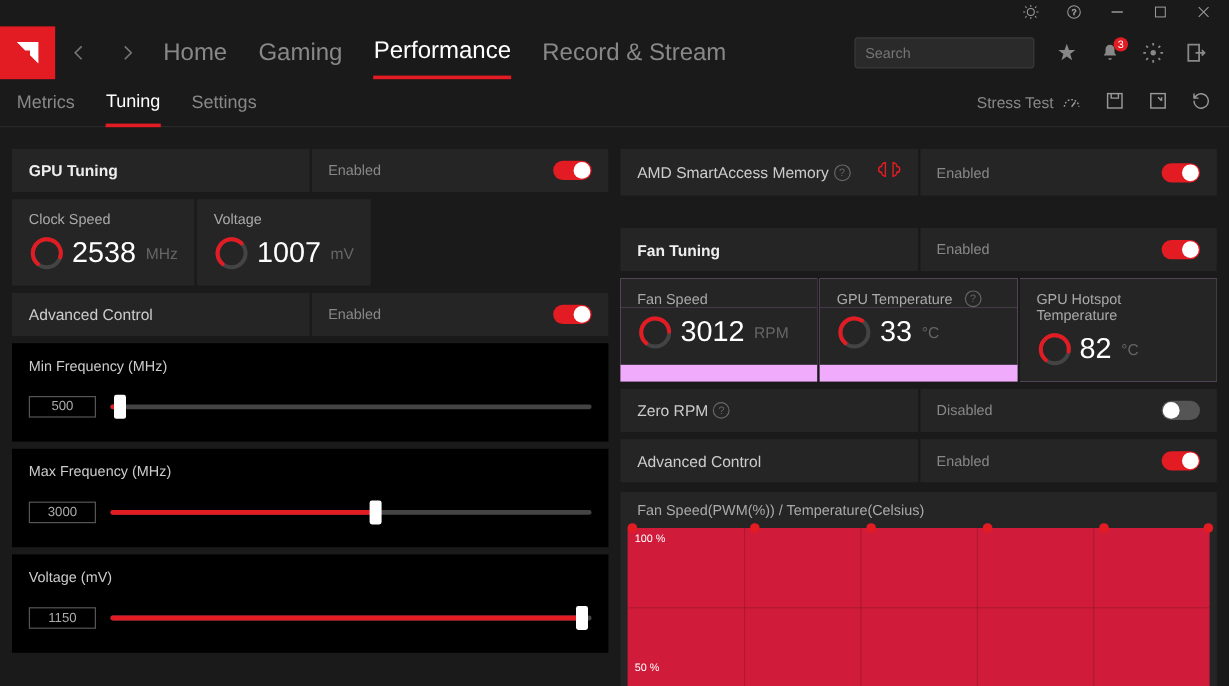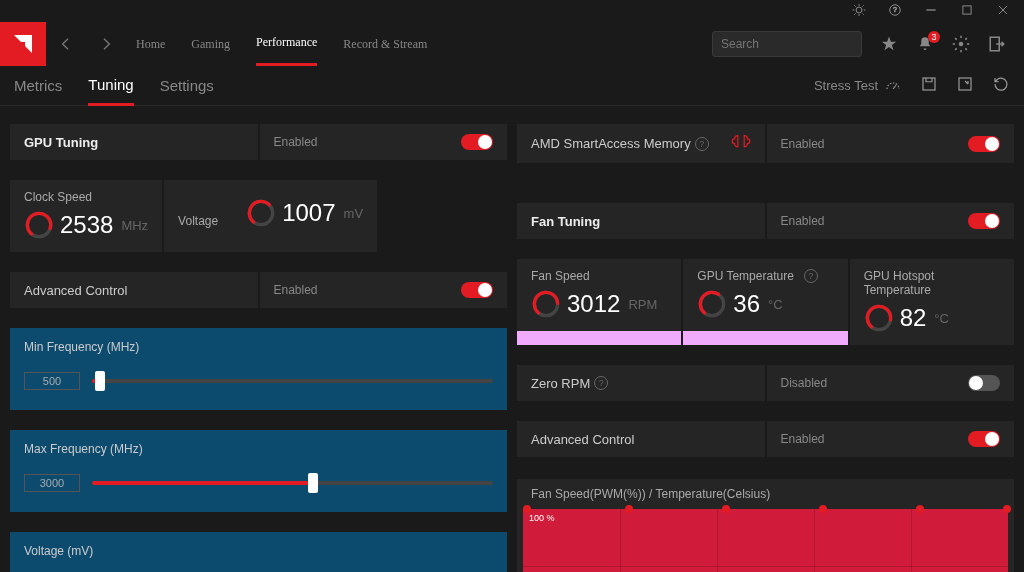--- a/index.html
+++ b/index.html
@@ -9,41 +9,41 @@
 .titlebar { height: 22px; display: flex; justify-content: flex-end; align-items: center; gap: 22px; padding-right: 14px; }
 .titlebar svg { width: 14px; height: 14px; fill: #999; stroke: #999; }
 .titlebar .tb-icon { cursor: pointer; }
 
 
 .topnav { height: 44px; display: flex; align-items: center; }
 .logo { width: 46px; height: 44px; background: #e31b23; display: flex; align-items: center; justify-content: center; }
 .navarr { width: 40px; display:flex; justify-content:center; }
 .navarr svg { width:16px; height:16px; stroke:#777; fill:none; stroke-width:2; }
 .navtabs { display: flex; gap: 26px; margin-left: 10px; }
-.navtab { color: #888; font-size: 12px; height: 44px; display: flex; align-items: center; cursor: pointer; font-family: Liberation Serif, serif; }
+.navtab { color: #888; font-size: 20px; height: 44px; display: flex; align-items: center; cursor: pointer; }
 .navtab.active { color: #fff; font-weight: 500; border-bottom: 3px solid #e31b23; }
 .spacer { flex: 1; }
 .searchbox { width: 150px; height: 26px; background: #2a2a2a; border: 1px solid #3a3a3a; border-radius: 3px; display: flex; align-items: center; padding: 0 8px; gap: 6px; }
 .searchbox input { background: none; border: none; color: #ef4444; outline: none; flex:1; font-size:12px; }
 .righticons { display:flex; align-items:center; gap: 18px; padding: 0 18px; }
 .righticons .ico { width:18px; height:18px; display:flex; align-items:center; justify-content:center; cursor:pointer; position:relative; }
 .righticons svg { width:18px; height:18px; fill:#888; }
 .badge { position:absolute; top:-4px; right:-6px; background:#e31b23; color:#fff; font-size:9px; border-radius:50%; width:12px; height:12px; display:flex; align-items:center; justify-content:center; }
 
 
 .subnav { height: 40px; display: flex; align-items: center; padding: 0 14px; border-bottom: 1px solid #2a2a2a; }
 .subtab { color:#888; font-size:15px; height:40px; display:flex; align-items:center; margin-right:26px; cursor:pointer; }
 .subtab.active { color:#fff; border-bottom: 3px solid #e31b23; }
 .subnav .right { margin-left:auto; display:flex; align-items:center; gap:18px; color:#888; }
 .subnav .right svg { width:18px; height:18px; stroke:#999; fill:none; stroke-width:1.6; }
 .stress { font-size:13px; display:flex; align-items:center; gap:6px; cursor:pointer; }
 
 
 .main { display:flex; gap:10px; padding: 18px 10px 0 10px; height: calc(100% - 106px); }
-.col { width: 50%; display:flex; flex-direction:column; gap: 20px; }
+.col { width: 50%; display:flex; flex-direction:column; gap: 6px; }
 .row { display:flex; gap:2px; }
 .cell { background:#252525; padding: 10px 14px; display:flex; align-items:center; }
 .cell.header { font-weight:600; color:#eee; }
 .cell.half { width:50%; }
 .label { color:#888; font-size:12px; }
 
 
 .toggle { width:32px; height:16px; background:#e31b23; border-radius:8px; position:relative; margin-left:auto; cursor:pointer; }
 .toggle::after { content:""; position:absolute; width:14px; height:14px; background:#fff; border-radius:50%; top:1px; right:1px; }
 .toggle.off { background:#555; }
@@ -53,38 +53,38 @@
 .gauge { display:flex; align-items:center; gap:6px; padding: 6px 14px 12px 14px; background:#252525; }
 .arc { width:30px; height:30px; }
 .arc circle { fill:none; stroke-width:4; }
 .arc .bg { stroke:#444; }
 .arc .fg { stroke:#e31b23; stroke-linecap:round; }
 .gval { font-size:24px; font-weight:300; color:#fff; }
 .gunit { color:#666; font-size:13px; margin-left:2px; }
 .gtitle { color:#aaa; font-size:12px; padding:10px 14px 0 14px; background:#252525; display:flex; align-items:center; gap:6px; }
 
 
-.slider-section { background:#0c4a6e; padding: 12px 14px 20px 14px; }
+.slider-section { background:#000000; padding: 12px 14px 20px 14px; }
 .slider-title { color:#ccc; font-size:12px; margin-bottom:18px; }
 .slider-row { display:flex; align-items:center; gap:12px; }
 .slider-val { width:56px; height:18px; border:1px solid #555; font-size:11px; display:flex; align-items:center; justify-content:center; color:#aaa; }
 .slider-track { flex:1; height:4px; background:#444; border-radius:2px; position:relative; }
 .slider-fill { position:absolute; left:0; top:0; height:100%; background:#e31b23; border-radius:2px; }
 .slider-thumb { position:absolute; width:10px; height:20px; background:#fff; border-radius:2px; top:-8px; transform:translateX(-5px); cursor:pointer; }
 
 
 .fan-row3 { display:flex; gap:2px; }
 .fan-cell { background:#f0abfc; flex:1; }
 .qmark { width:14px; height:14px; border:1px solid #666; border-radius:50%; display:inline-flex; align-items:center; justify-content:center; font-size:9px; color:#666; margin-left:4px; }
 .brain { color:#e31b23; margin-left:auto; }
 
 
 .fangraph { background: #252525; margin-top:2px; }
 .fangraph-title { padding:8px 14px; color:#aaa; font-size:12px; }
-.graph { position:relative; margin: 0 6px; height:114px; }
+.graph { position:relative; margin: 0 6px; height:132px; }
 .graph-area { position:absolute; inset:0; background:#d01c3a; }
 .graph-label { position:absolute; font-size:9px; color:#fff; }
 .graph-dot { position:absolute; width:8px; height:8px; background:#e31b23; border-radius:50%; cursor:pointer; }
 .graph-grid { position:absolute; inset:0; }
 .graph-grid div { position:absolute; background:rgba(0,0,0,0.15); }
 .vgrid { width:1px; height:100%; }
 .hgrid { width:100%; height:1px; }
 </style>
 </head>
 <body>
@@ -207,21 +207,21 @@
         <div class="gtitle">Clock Speed</div>
         <div class="gauge">
           <svg class="arc" viewBox="0 0 36 36">
               <circle class="bg" cx="18" cy="18" r="14"></circle>
               <circle class="fg" cx="18" cy="18" r="14" stroke-dasharray="60 88" transform="rotate(130 18 18)"></circle>
             </svg>
           <span class="gval">2538</span>
           <span class="gunit">MHz</span>
         </div>
       </div>
-      <div class="half" style="display:flex;flex-direction:row;">
+      <div class="half" style="display:flex;flex-direction:column;">
         <div class="gtitle">Voltage</div>
         <div class="gauge">
           <svg class="arc" viewBox="0 0 36 36">
               <circle class="bg" cx="18" cy="18" r="14"></circle>
               <circle class="fg" cx="18" cy="18" r="14" stroke-dasharray="45 88" transform="rotate(130 18 18)"></circle>
             </svg>
           <span class="gval">1007</span>
           <span class="gunit">mV</span>
         </div>
       </div>
@@ -306,21 +306,21 @@
       <div class="fan-cell">
         <div class="gtitle">
             <span>GPU Temperature</span>
             <span class="qmark">?</span>
           </div>
         <div class="gauge">
           <svg class="arc" viewBox="0 0 36 36">
               <circle class="bg" cx="18" cy="18" r="14"></circle>
               <circle class="fg" cx="18" cy="18" r="14" stroke-dasharray="42 88" transform="rotate(130 18 18)"></circle>
             </svg>
-          <span class="gval">36</span>
+          <span class="gval">33</span>
           <span class="gunit">°C</span>
         </div>
       </div>
       <div class="fan-cell">
         <div class="gtitle">GPU Hotspot Temperature</div>
         <div class="gauge">
           <svg class="arc" viewBox="0 0 36 36">
               <circle class="bg" cx="18" cy="18" r="14"></circle>
               <circle class="fg" cx="18" cy="18" r="14" stroke-dasharray="58 88" transform="rotate(130 18 18)"></circle>
             </svg>

